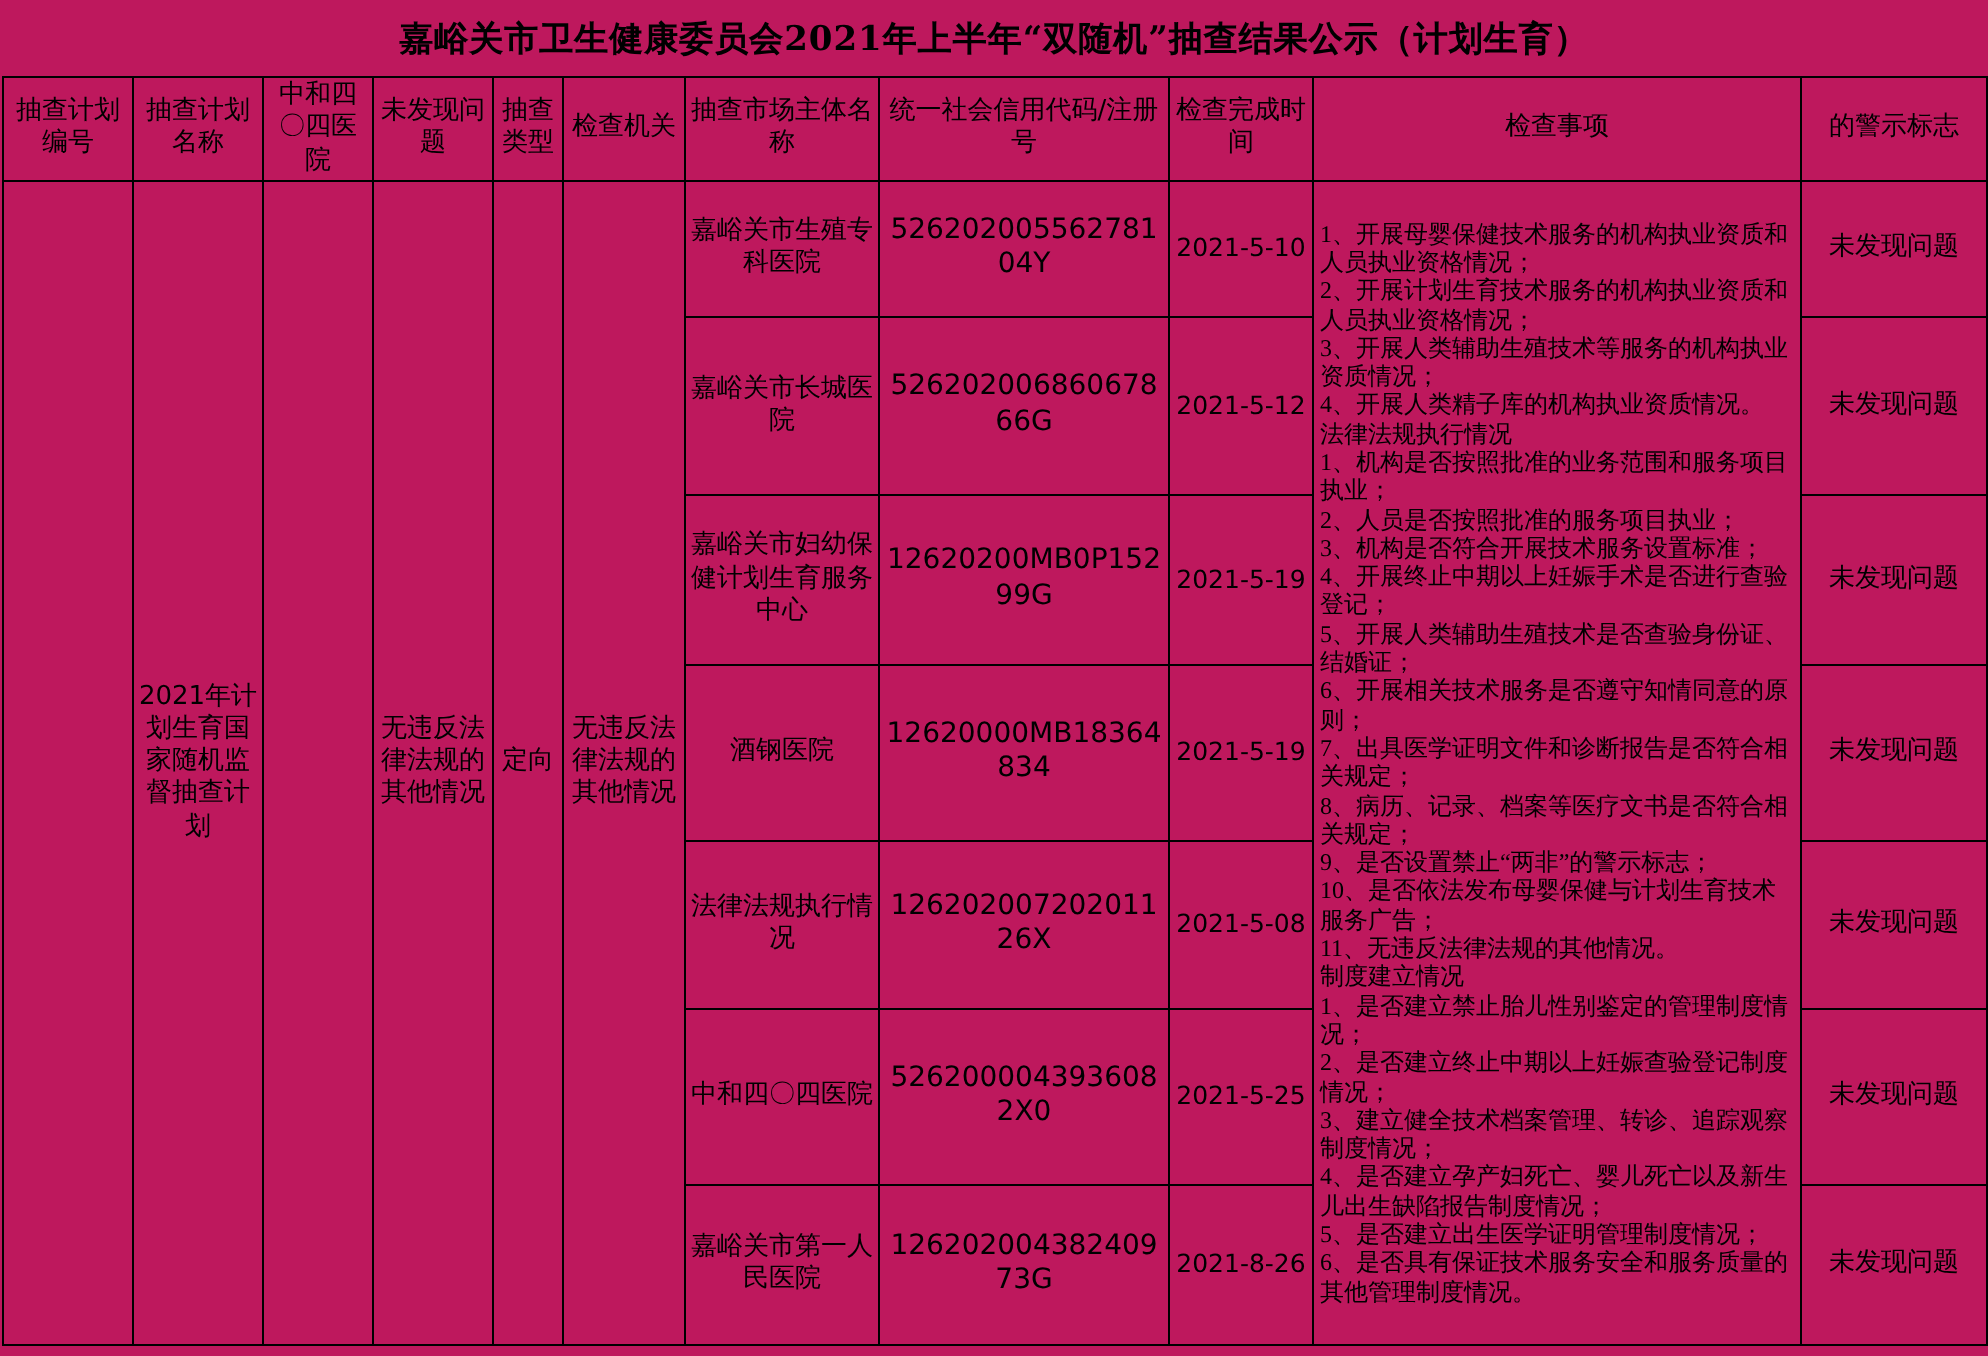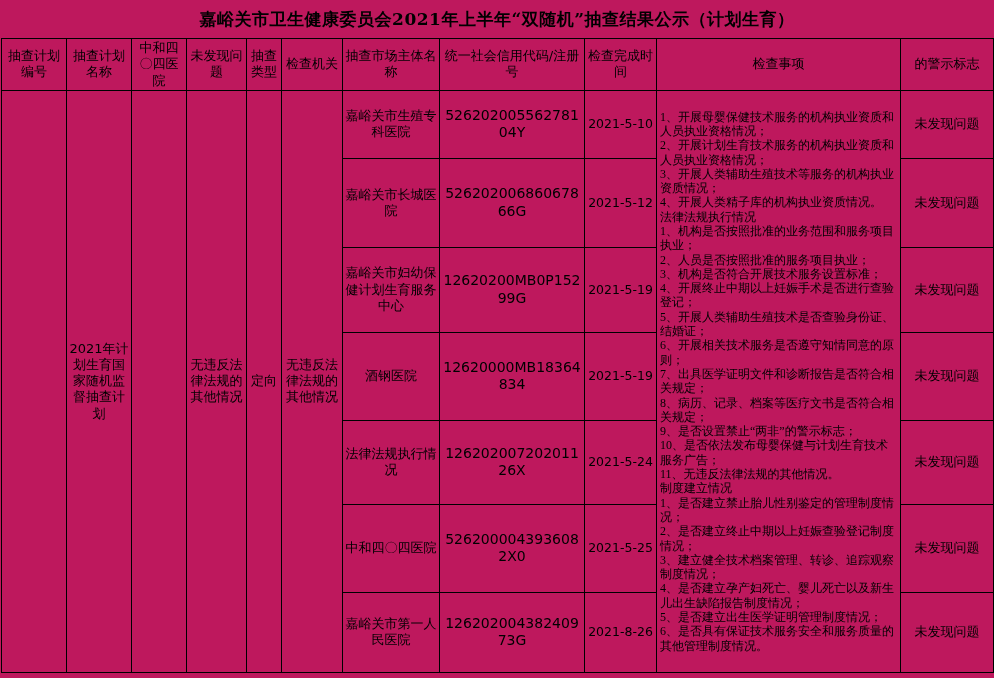--- a/index.html
+++ b/index.html
@@ -111,21 +111,21 @@
     <tr class="r4">
       <td>酒钢医院</td>
       <td class="code">12620000MB18364834</td>
       <td class="date">2021-5-19</td>
       <td>未发现问题</td>
     </tr>
 
     <tr class="r5">
       <td>法律法规执行情况</td>
       <td class="code">12620200720201126X</td>
-      <td class="date">2021-5-24</td>
+      <td class="date">2021-5-08</td>
       <td>未发现问题</td>
     </tr>
 
     <tr class="r6">
       <td>中和四〇四医院</td>
       <td class="code">5262000043936082X0</td>
       <td class="date">2021-5-25</td>
       <td>未发现问题</td>
     </tr>
 

